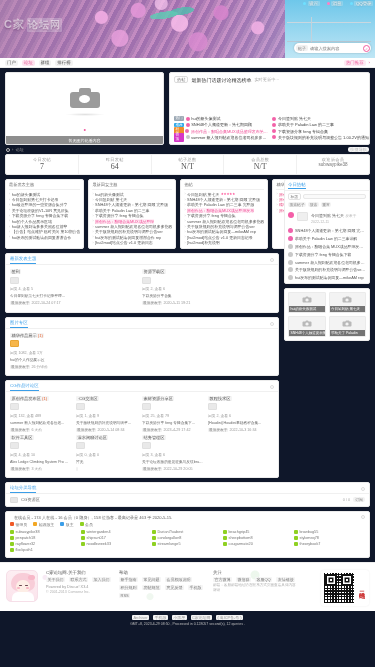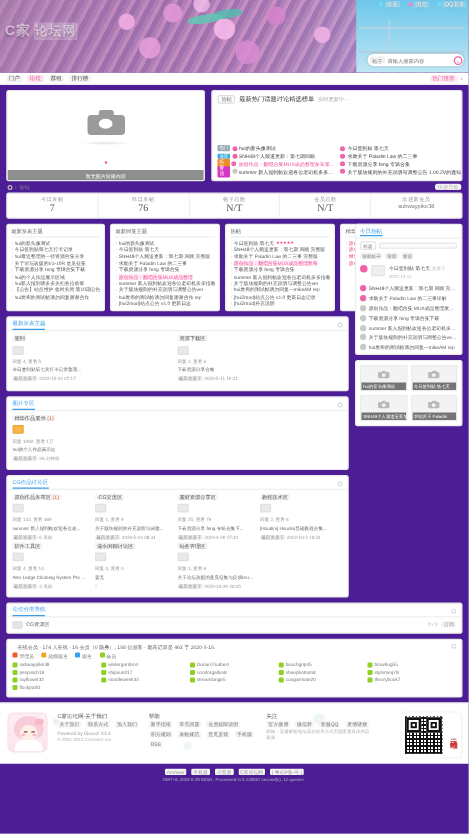--- a/index.html
+++ b/index.html
@@ -4,21 +4,21 @@
 <style>
   * { box-sizing: border-box; margin:0; padding:0; }
   html,body { width:375px; height:667px; overflow:hidden; }
   body {
     font-family: "Liberation Sans", "DejaVu Sans", sans-serif;
     font-size: 5px;
     background:#fff;
     color:#333;
     -webkit-font-smoothing:antialiased;
   }
-  .page { width:375px; height:667px; position:relative; background:#4c1d95; }
+  .page { width:375px; height:667px; position:relative; background:#0f172a; }
 
   
   .banner {
     position:relative; height:58px; width:375px; overflow:hidden;
     background:
       linear-gradient(110deg, rgba(170,130,170,.55), rgba(150,110,165,.2) 25%, rgba(190,140,200,.1) 55%, rgba(140,200,235,.35)),
       repeating-linear-gradient(118deg, #b07fb6 0 3px, #c98fc4 3px 6px, #a06fae 6px 10px),
       linear-gradient(#c79ad0,#a874b8);
   }
   .banner .sky {
@@ -425,21 +425,21 @@
       <span class="r">快捷导航</span>
     </div>
 
     <div class="stats">
       <div class="st">
         <div class="k">今日发帖</div>
         <div class="v">7</div>
       </div>
       <div class="st">
         <div class="k">昨日发帖</div>
-        <div class="v">76</div>
+        <div class="v">64</div>
       </div>
       <div class="st">
         <div class="k">帖子总数</div>
         <div class="v">N/T</div>
       </div>
       <div class="st">
         <div class="k">会员总数</div>
         <div class="v">N/T</div>
       </div>
       <div class="st">

